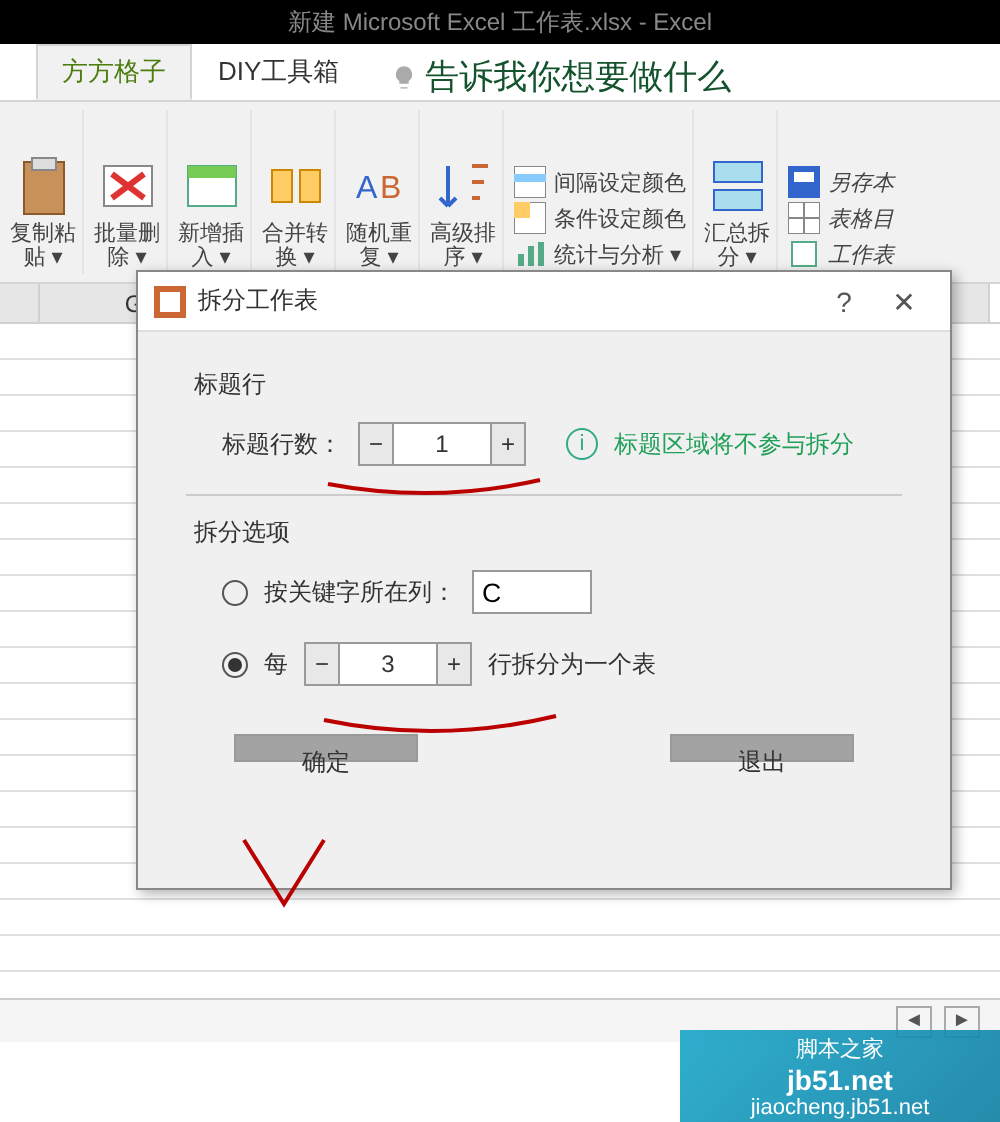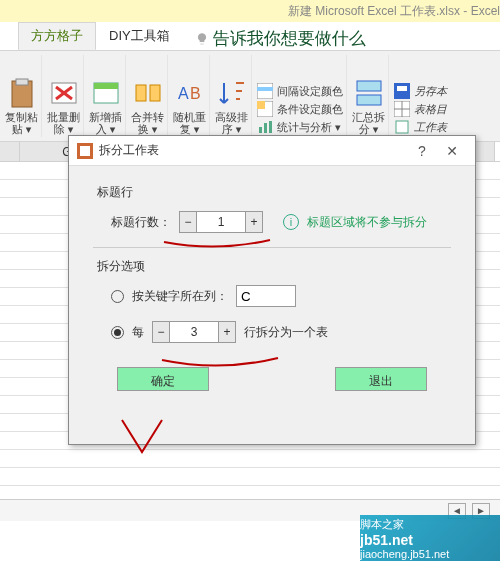--- a/index.html
+++ b/index.html
@@ -1,18 +1,18 @@
 <!DOCTYPE html>
 <html><head>
 <meta charset="utf-8">
 <style>
 * { box-sizing: border-box; margin: 0; padding: 0; font-family: "Microsoft YaHei", sans-serif; }
 body { width: 500px; height: 561px; background: #fff; overflow: hidden; position: relative; font-size: 12px; }
 
-.titlebar { height: 22px; background: #fef9c3; color: #888; text-align: right; line-height: 22px; font-size: 12px; }
+.titlebar { height: 22px; background: #000000; color: #888; text-align: center; line-height: 22px; font-size: 12px; }
 
 .tabs { display: flex; align-items: flex-end; height: 28px; padding-left: 18px; background: #fff; }
 .tab { padding: 4px 12px; font-size: 13px; color: #333; border: 1px solid transparent; }
 .tab.active { border: 1px solid #d4d4d4; border-bottom-color: #f1f1f1; background: #f1f1f1; color: #4d7c0f; font-weight: 500; }
 .tellme { display: flex; align-items: center; color: #14532d; gap: 4px; margin-left: 12px; font-size: 17px; }
 .bulb { width: 14px; height: 14px; }
 
 .ribbon { background: #f1f1f1; border-top: 1px solid #d4d4d4; border-bottom: 1px solid #d4d4d4; height: 92px; display: flex; padding: 4px 2px; gap: 2px; }
 .rgroup { display: flex; flex-direction: column; align-items: center; justify-content: flex-end; padding: 2px 3px; gap: 2px; border-right: 1px solid #e4e4e4; }
 .rgroup:last-child { border-right: none; font-style: italic; }
@@ -42,23 +42,23 @@
 .info-icon { width: 16px; height: 16px; border-radius: 50%; border: 1px solid #3a8; color: #3a8; text-align: center; line-height: 14px; font-size: 11px; margin-left: 12px; }
 .hint { color: #22a05a; }
 
 .hr { border-top: 1px solid #ccc; margin: 6px 0 10px; }
 
 .radio { width: 13px; height: 13px; border: 1px solid #555; border-radius: 50%; display: inline-flex; align-items: center; justify-content: center; }
 .radio.sel::after { content: ""; width: 7px; height: 7px; background: #333; border-radius: 50%; }
 .txtin { width: 60px; height: 22px; border: 1px solid #999; padding: 0 4px; background: #fff; }
 
 .dlg-buttons { display: flex; justify-content: space-between; padding: 10px 24px 0; }
-.btn { width: 92px; height: 24px; border: 1px solid #999; background: #86efac; text-align: center; line-height: 26px; cursor: pointer; }
+.btn { width: 92px; height: 14px; border: 1px solid #999; background: #a3a3a3; text-align: center; line-height: 26px; cursor: pointer; }
 .redarrow { position: absolute; }
-.watermark { position: absolute; right: 0; bottom: 0; width: 140px; height: 46px; background: linear-gradient(135deg,#1aa6c9,#0e7fa3); color: #fff; font-size: 11px; display: flex; flex-direction: column; align-items: flex-start; justify-content: center; opacity: 0.9; }
+.watermark { position: absolute; right: 0; bottom: 0; width: 160px; height: 46px; background: linear-gradient(135deg,#1aa6c9,#0e7fa3); color: #fff; font-size: 11px; display: flex; flex-direction: column; align-items: center; justify-content: center; opacity: 0.9; }
 
 .bottombar { position: absolute; bottom: 40px; left: 0; right: 0; height: 22px; border-top: 1px solid #ccc; display: flex; align-items: center; justify-content: flex-end; padding-right: 10px; gap: 6px; background: #f5f5f5; }
 .navbtn { width: 18px; height: 16px; border: 1px solid #aaa; text-align: center; line-height: 14px; font-size: 10px; color: #555; }
 </style>
 </head>
 <body>
 
 <div class="titlebar">新建 Microsoft Excel 工作表.xlsx - Excel</div>
 
 <div class="tabs">

